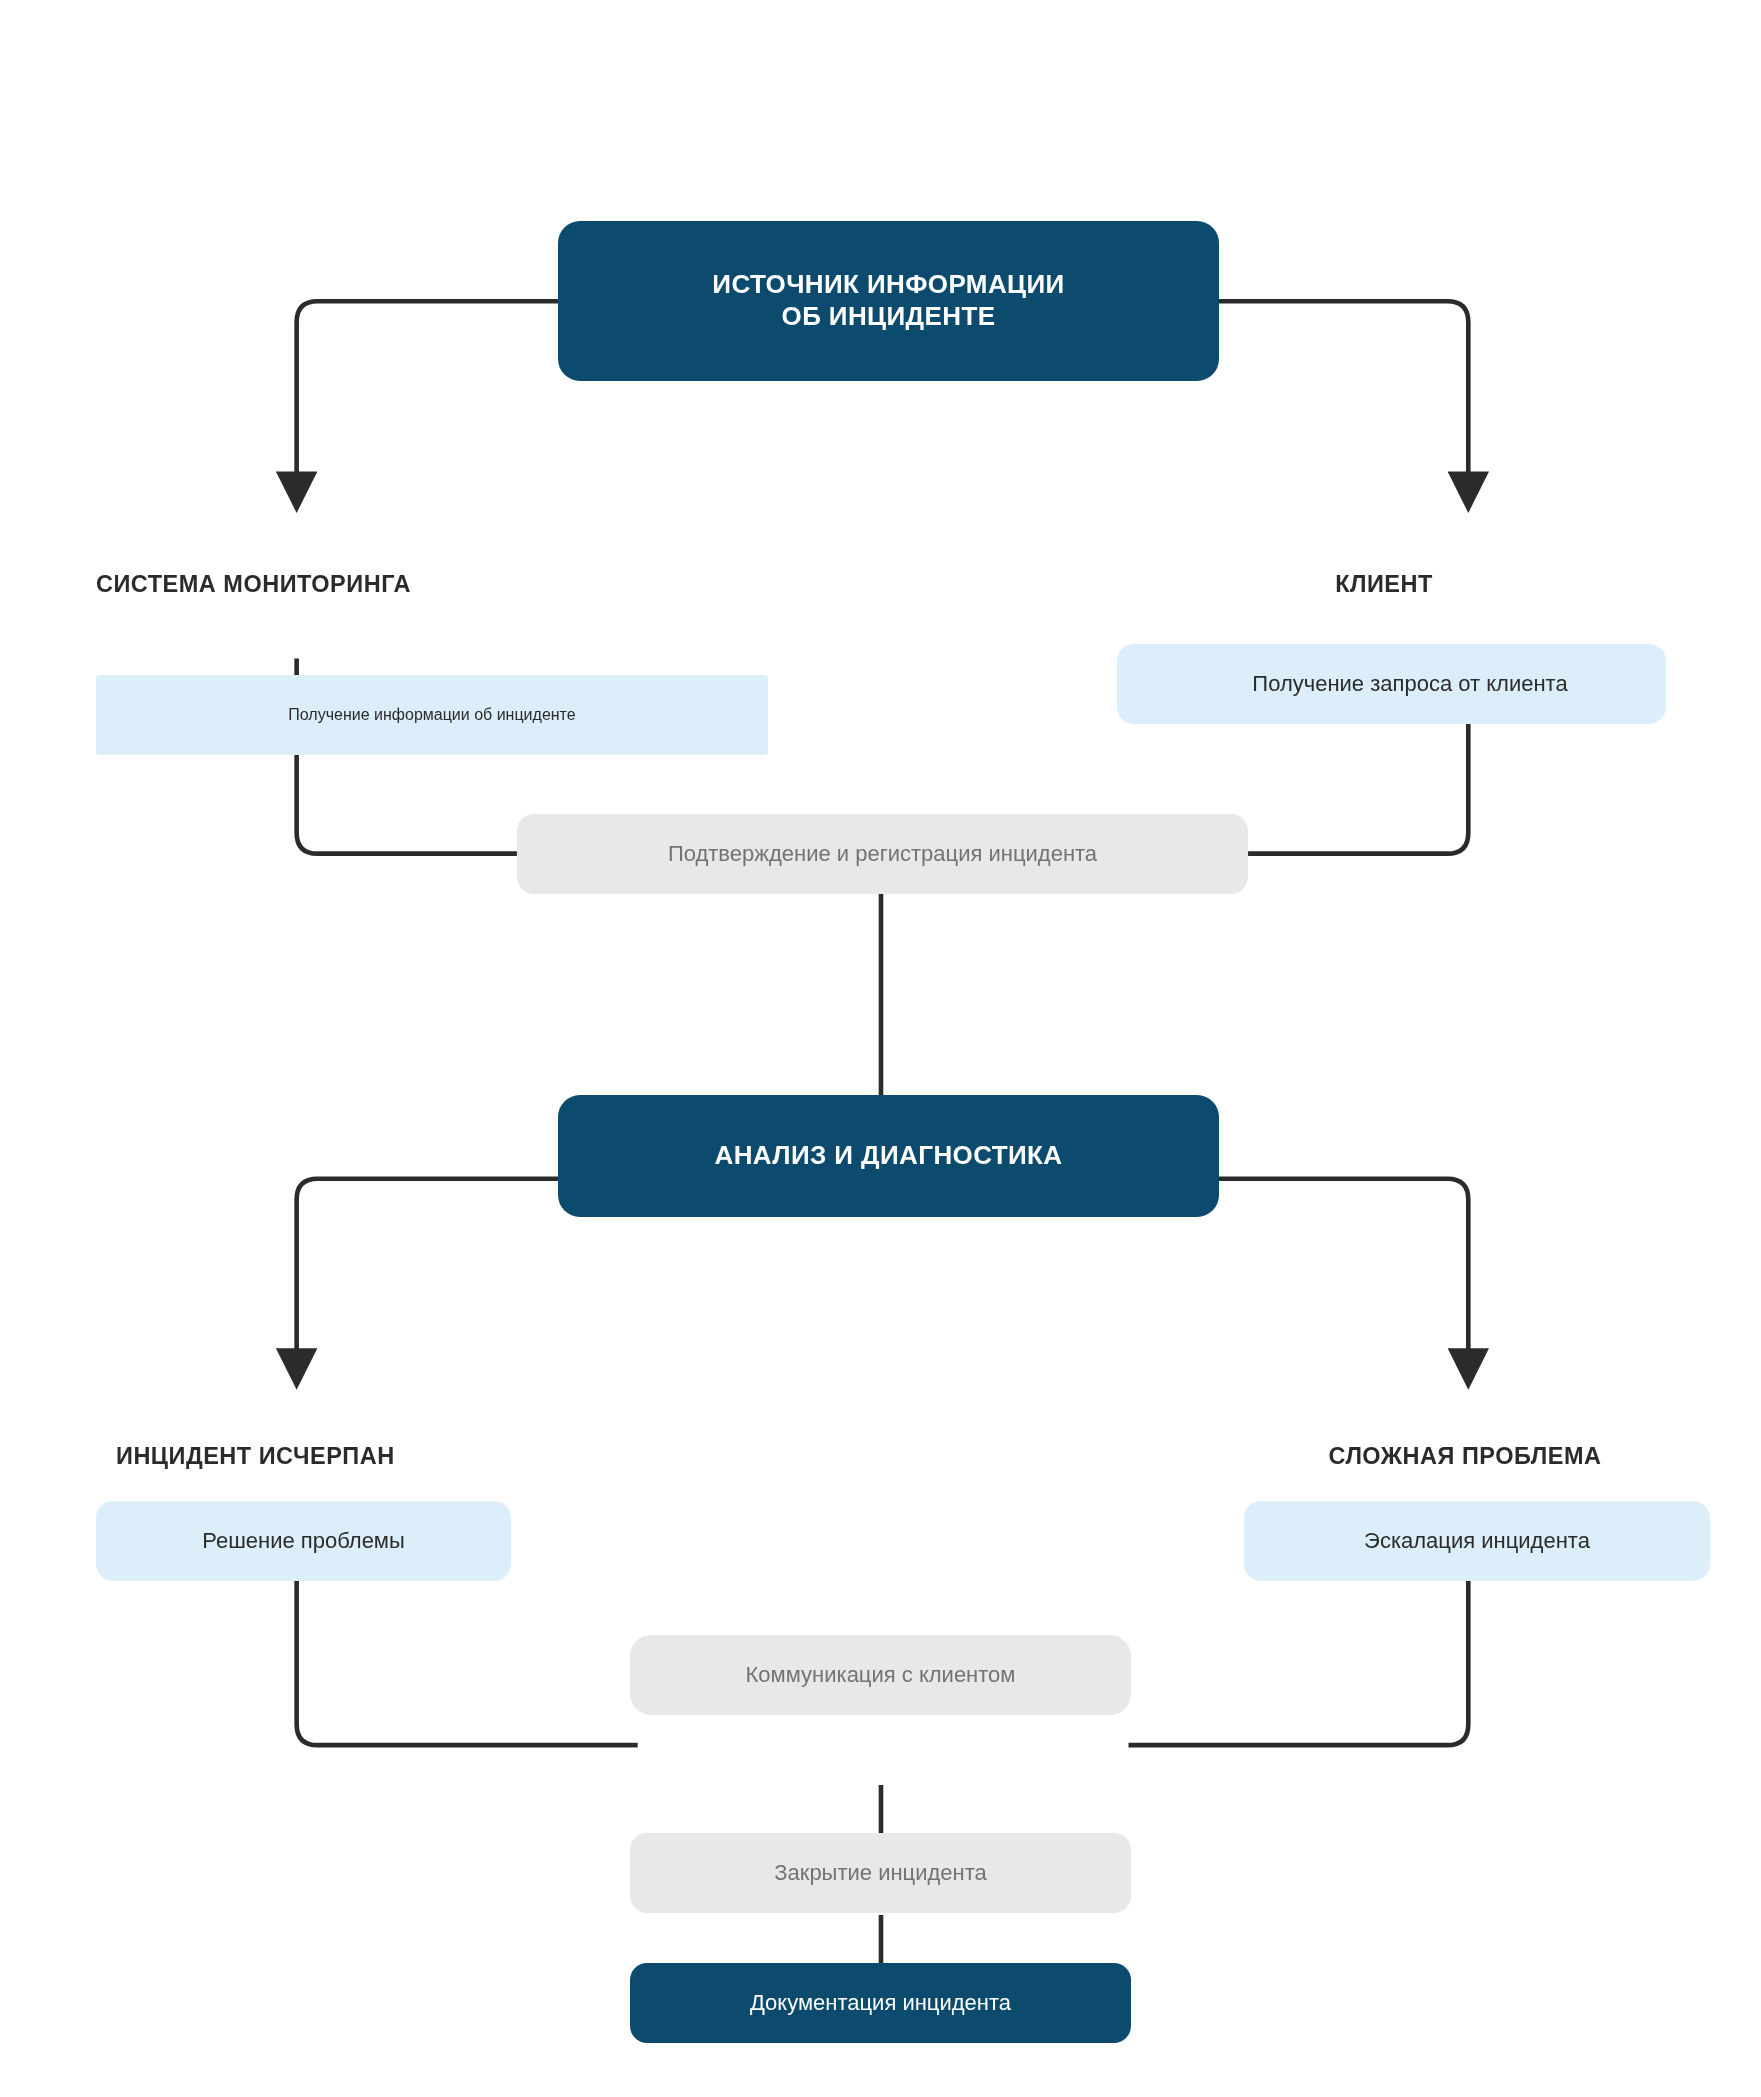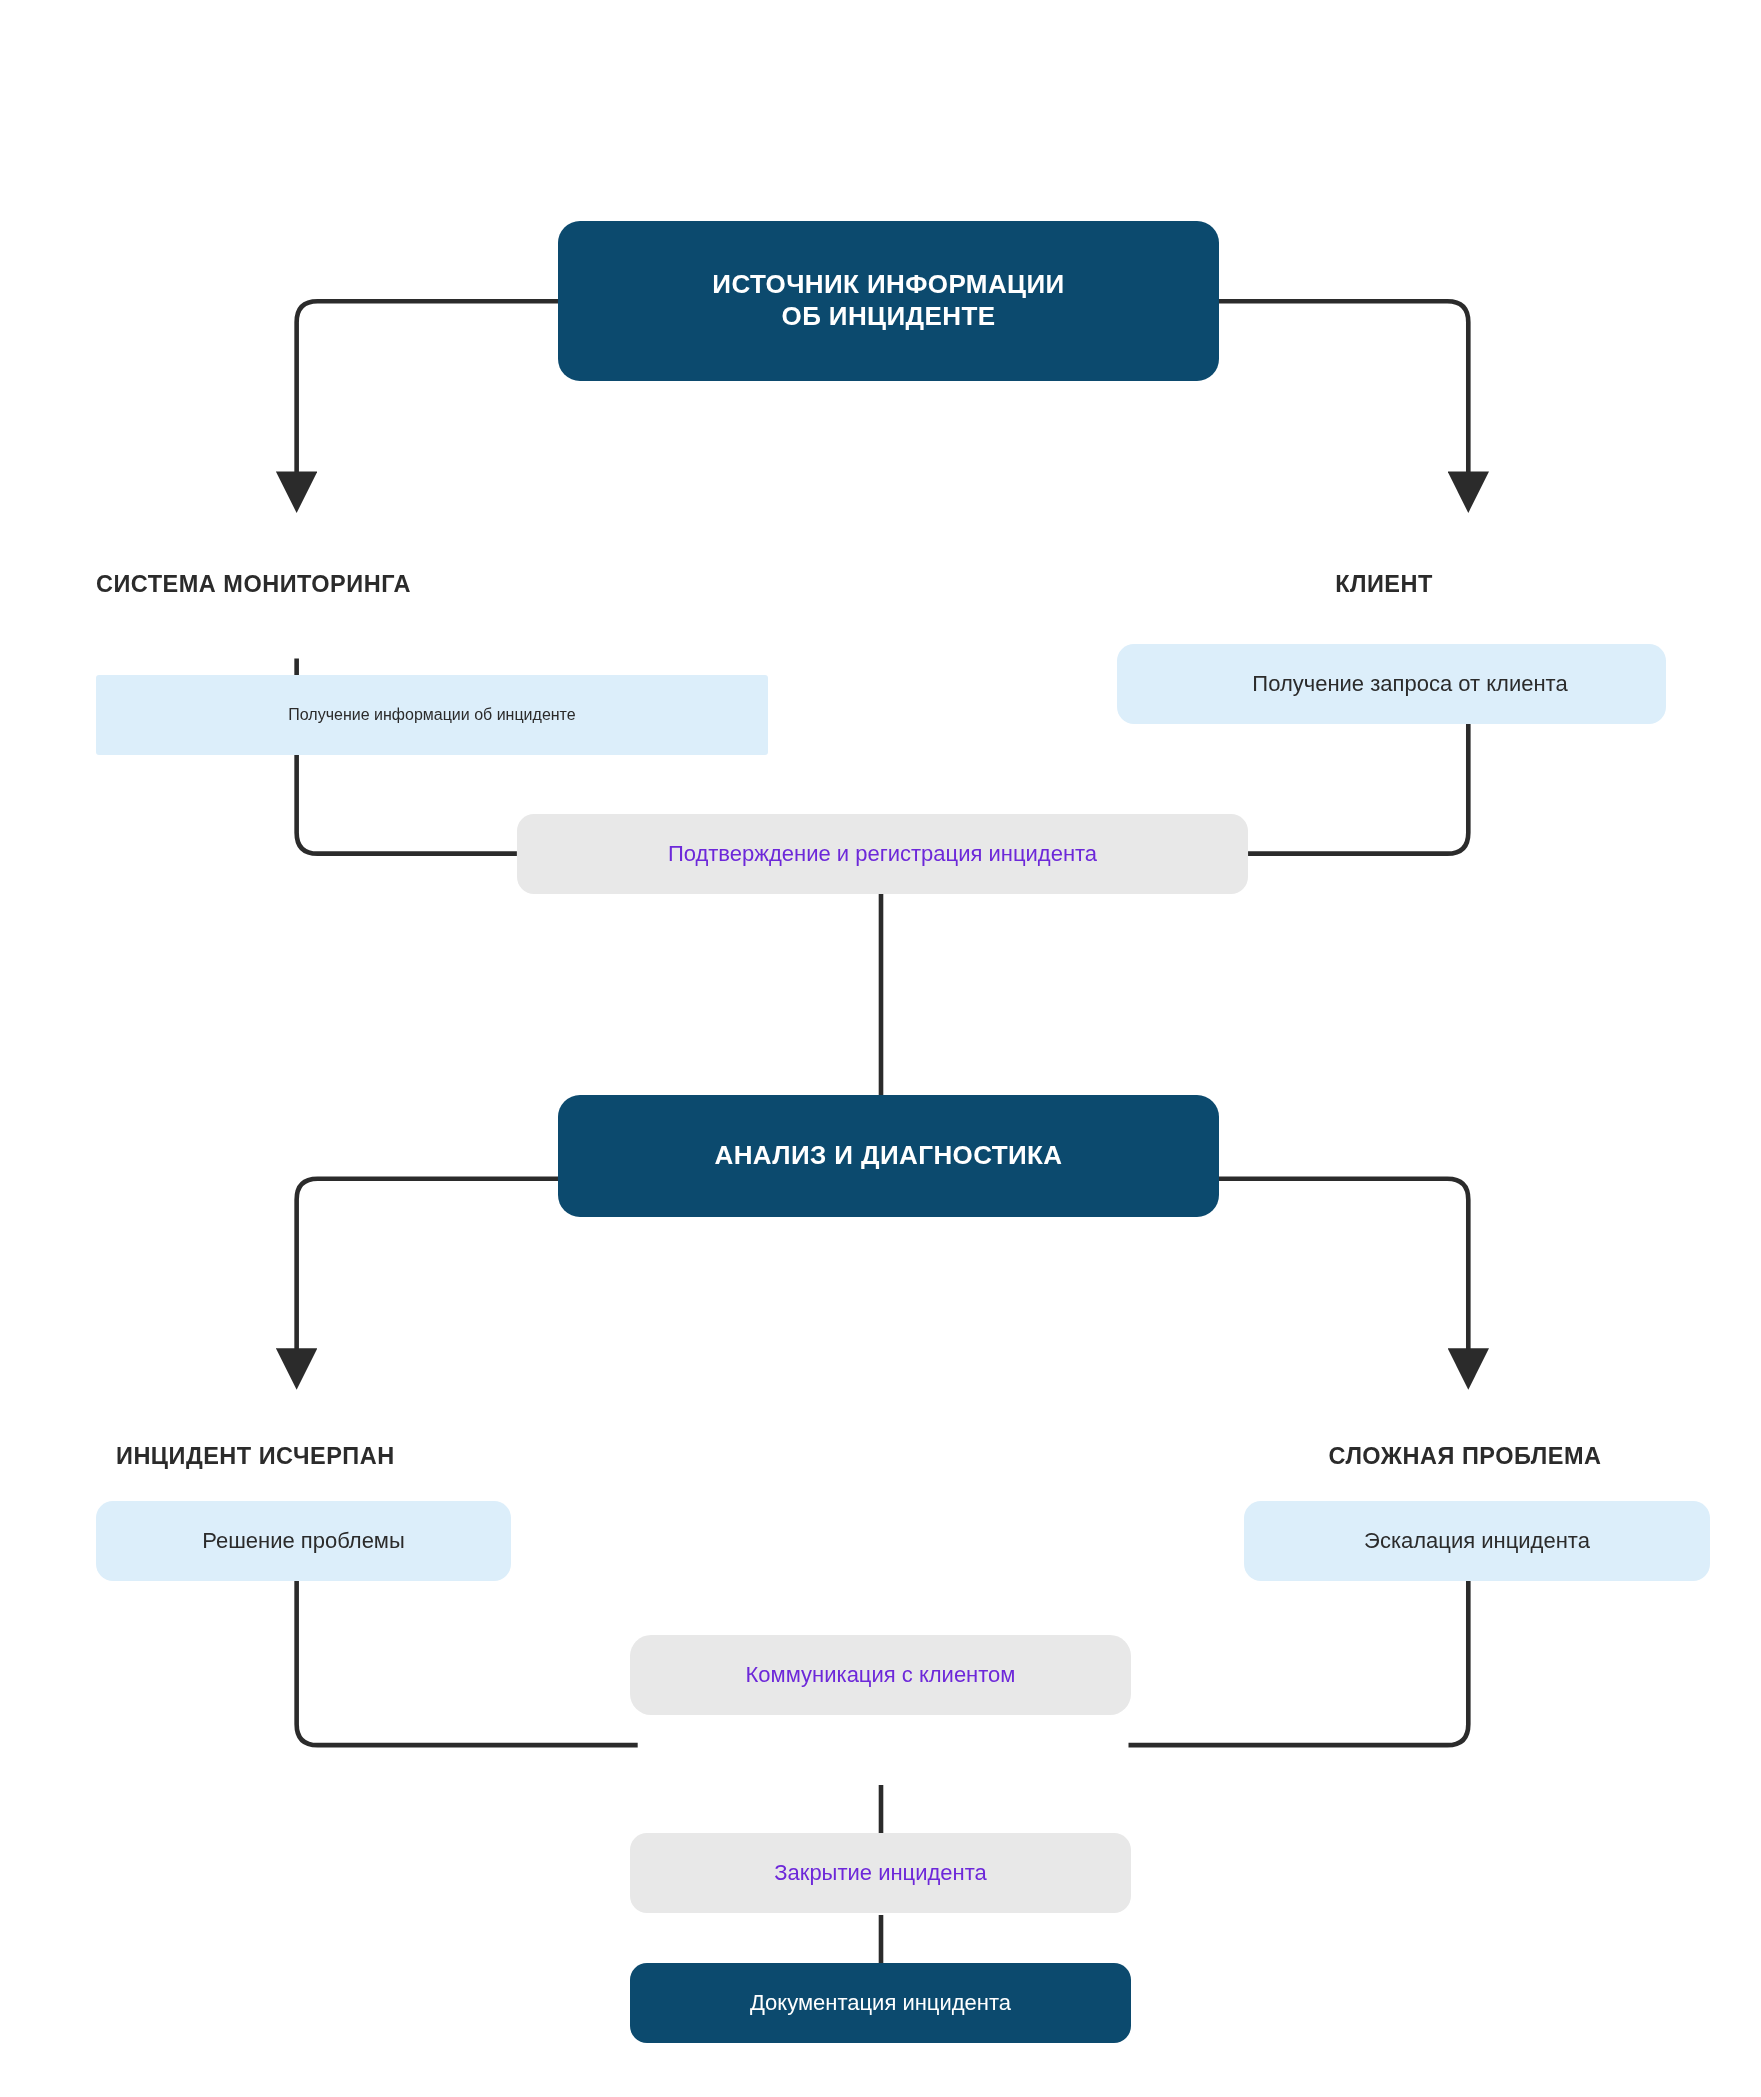--- a/index.html
+++ b/index.html
@@ -43,21 +43,21 @@
     font-weight: 700;
     letter-spacing: 0.4px;
   }
   .node-light {
     background: #DCEEFA;
     color: #2B2B2B;
     font-weight: 400;
   }
   .node-grey {
     background: #E8E8E8;
-    color: #6d28d9;
+    color: #737373;
     font-weight: 400;
   }
   .node-inner {
     padding: 0 19.3px;
     line-height: 1.22;
     white-space: pre-line;
   }
   .grouplabel {
     position: absolute;
     color: #2B2B2B;

